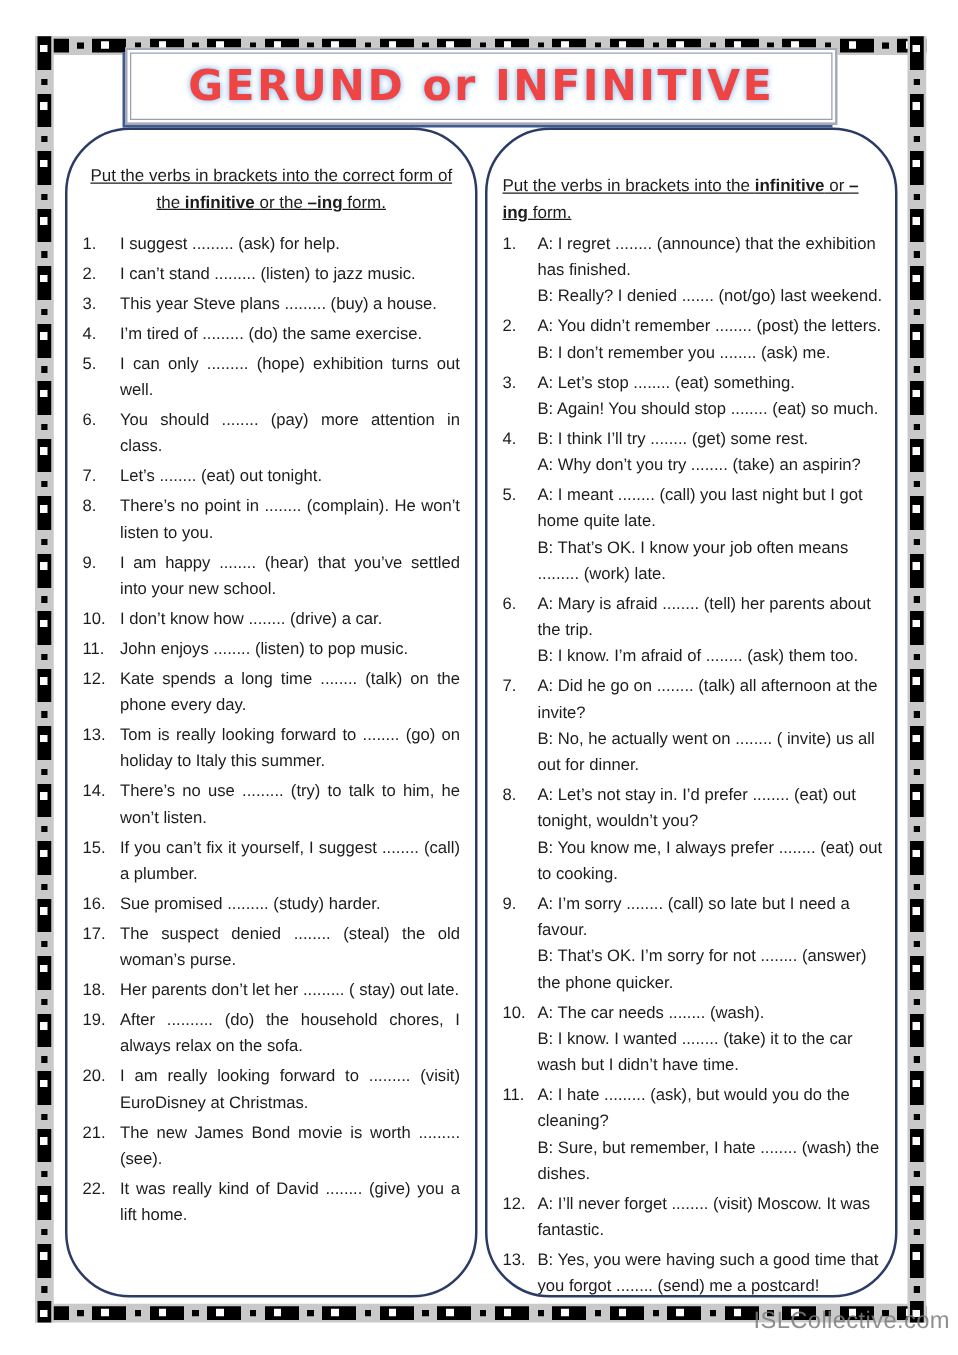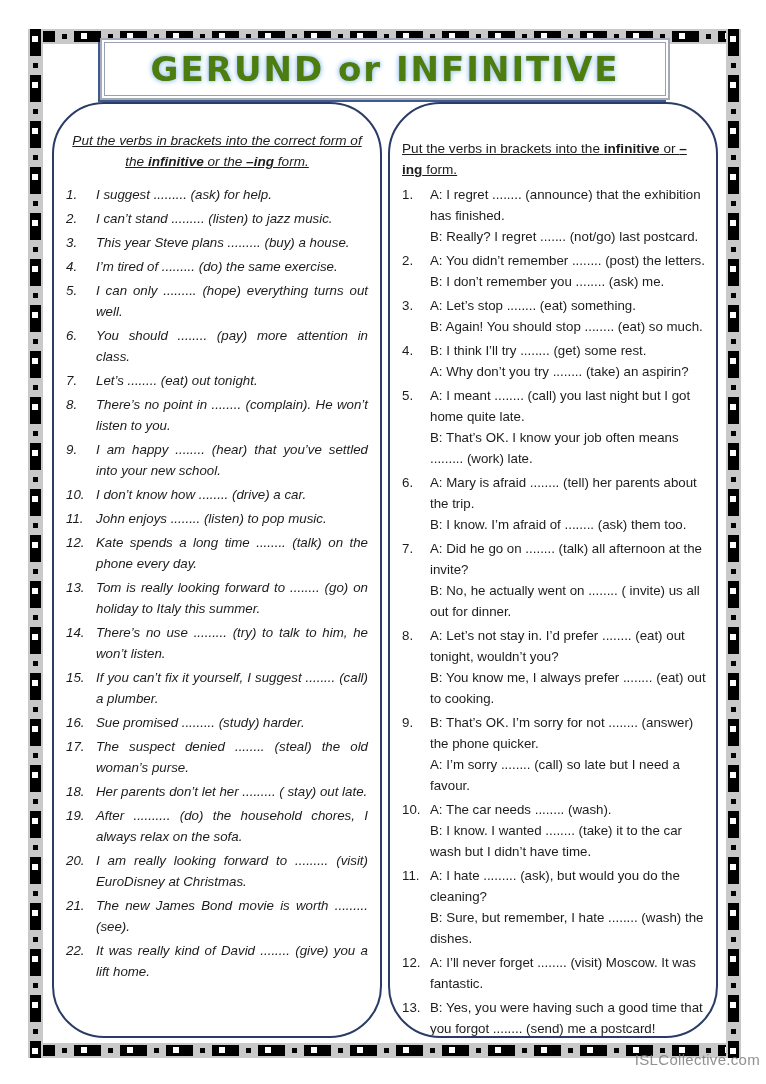--- a/index.html
+++ b/index.html
@@ -42,35 +42,35 @@
   .title-box{
     position:absolute;left:100px;top:38px;width:566px;height:58px;
     background:#ffffff;
     border:2px solid #a6aab8;
     box-shadow: inset 0 0 0 2px #ffffff, inset 0 0 0 3px #9aa0b0, -3px 3px 0 -1px #3e5a8e;
     display:flex;align-items:center;justify-content:center;
   }
   .title-text{
     font-family:"DejaVu Sans",sans-serif;
     font-size:34px;font-weight:bold;letter-spacing:2px;
-    color:#4d7c0f;
+    color:#ef4444;
     text-shadow:0 0 2px #bcd8f2,0 0 4px #a9cdf0,0 0 6px #a9cdf0;
     white-space:nowrap;
   }
 
   
   .panel{
     position:absolute;top:102px;height:936px;width:330px;
     background:#ffffff;
     border:2px solid #2a3c66;
     border-radius:52px;
     box-sizing:border-box;
     overflow:hidden;
   }
-  .panel-left{left:52px;padding:26px 12px 10px 12px;font-style:italic;}
+  .panel-left{left:52px;padding:26px 12px 10px 12px;}
   .panel-right{left:388px;padding:34px 10px 10px 12px;}
 
   .instructions{
     margin:0 0 12px 0;
     font-size:13.6px;line-height:21px;
     text-decoration:underline;
   }
   .instructions b{font-weight:bold;}
   .panel-left .instructions{text-align:center;}
   .panel-right .instructions{margin-bottom:4px;text-align:left;}
@@ -82,21 +82,21 @@
     margin-bottom:3px;
   }
   .panel-right .item{grid-template-columns:24px 1fr;}
   .item-number{text-align:left;}
   .panel-left .item-text{text-align:justify;}
   .dialogue-line{text-align:left;}
 
   
   .watermark{
     position:absolute;right:6px;bottom:16px;
-    font-size:15px;color:rgba(125,125,125,0.85);
+    font-size:19px;color:rgba(125,125,125,0.85);
     letter-spacing:0.3px;
     z-index:5;
   }
 </style>
 </head>
 <body>
 
 <div class="page">
 
   <div class="band band-h band-top"></div>
@@ -127,21 +127,21 @@
           <span class="item-text">This year Steve plans ......... (buy) a house.</span>
         </div>
 
         <div class="item">
           <span class="item-number">4.</span>
           <span class="item-text">I’m tired of ......... (do) the same exercise.</span>
         </div>
 
         <div class="item">
           <span class="item-number">5.</span>
-          <span class="item-text">I can only ......... (hope) everything turns out well.</span>
+          <span class="item-text">I can only ......... (hope) exhibition turns out well.</span>
         </div>
 
         <div class="item">
           <span class="item-number">6.</span>
           <span class="item-text">You should ........ (pay) more attention in class.</span>
         </div>
 
         <div class="item">
           <span class="item-number">7.</span>
           <span class="item-text">Let’s ........ (eat) out tonight.</span>
@@ -227,21 +227,21 @@
   <section class="panel panel-right">
     <p class="instructions"><span>Put the verbs in brackets into the </span><b>infinitive</b><span> or </span><b>–ing</b><span> form.</span></p>
     <div class="items">
 
         <div class="item">
           <span class="item-number">1.</span>
           <span class="item-text">
 
               <div class="dialogue-line">A: I regret ........ (announce) that the exhibition has finished.</div>
 
-              <div class="dialogue-line">B: Really? I regret ....... (not/go) last postcard.</div>
+              <div class="dialogue-line">B: Really? I denied ....... (not/go) last weekend.</div>
             </span>
         </div>
 
         <div class="item">
           <span class="item-number">2.</span>
           <span class="item-text">
 
               <div class="dialogue-line">A: You didn’t remember ........ (post) the letters.</div>
 
               <div class="dialogue-line">B: I don’t remember you ........ (ask) me.</div>
@@ -305,23 +305,23 @@
               <div class="dialogue-line">A: Let’s not stay in. I’d prefer ........ (eat) out tonight, wouldn’t you?</div>
 
               <div class="dialogue-line">B: You know me, I always prefer ........ (eat) out to cooking.</div>
             </span>
         </div>
 
         <div class="item">
           <span class="item-number">9.</span>
           <span class="item-text">
 
+              <div class="dialogue-line">A: I’m sorry ........ (call) so late but I need a favour.</div>
+
               <div class="dialogue-line">B: That’s OK. I’m sorry for not ........ (answer) the phone quicker.</div>
-
-              <div class="dialogue-line">A: I’m sorry ........ (call) so late but I need a favour.</div>
             </span>
         </div>
 
         <div class="item">
           <span class="item-number">10.</span>
           <span class="item-text">
 
               <div class="dialogue-line">A: The car needs ........ (wash).</div>
 
               <div class="dialogue-line">B: I know. I wanted ........ (take) it to the car wash but I didn’t have time.</div>

